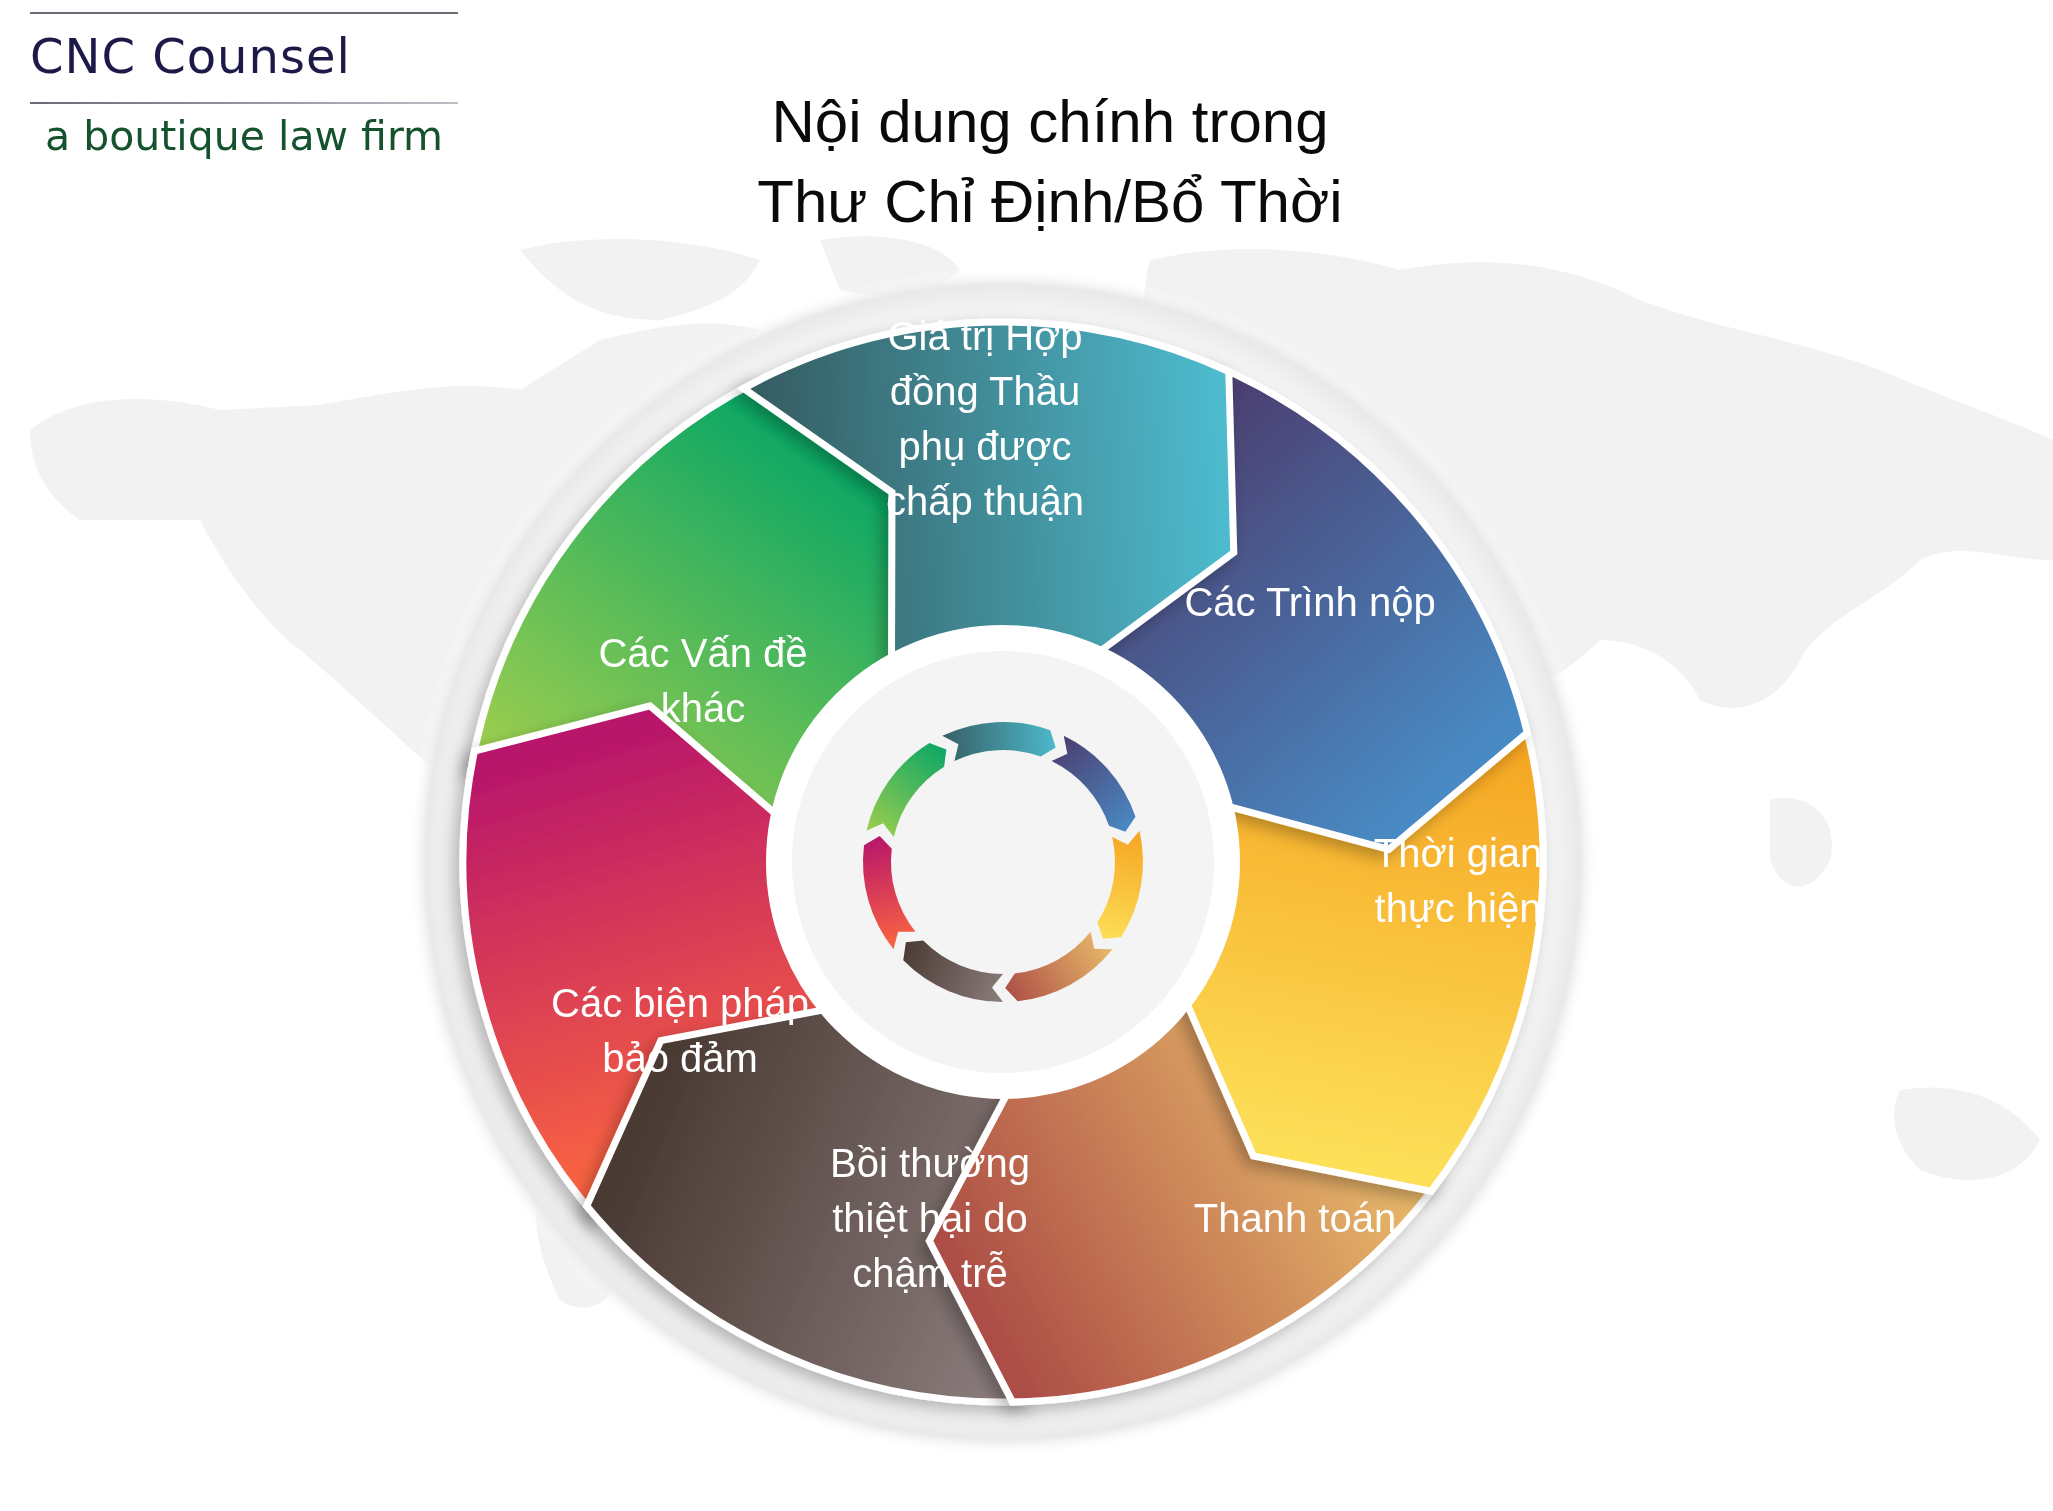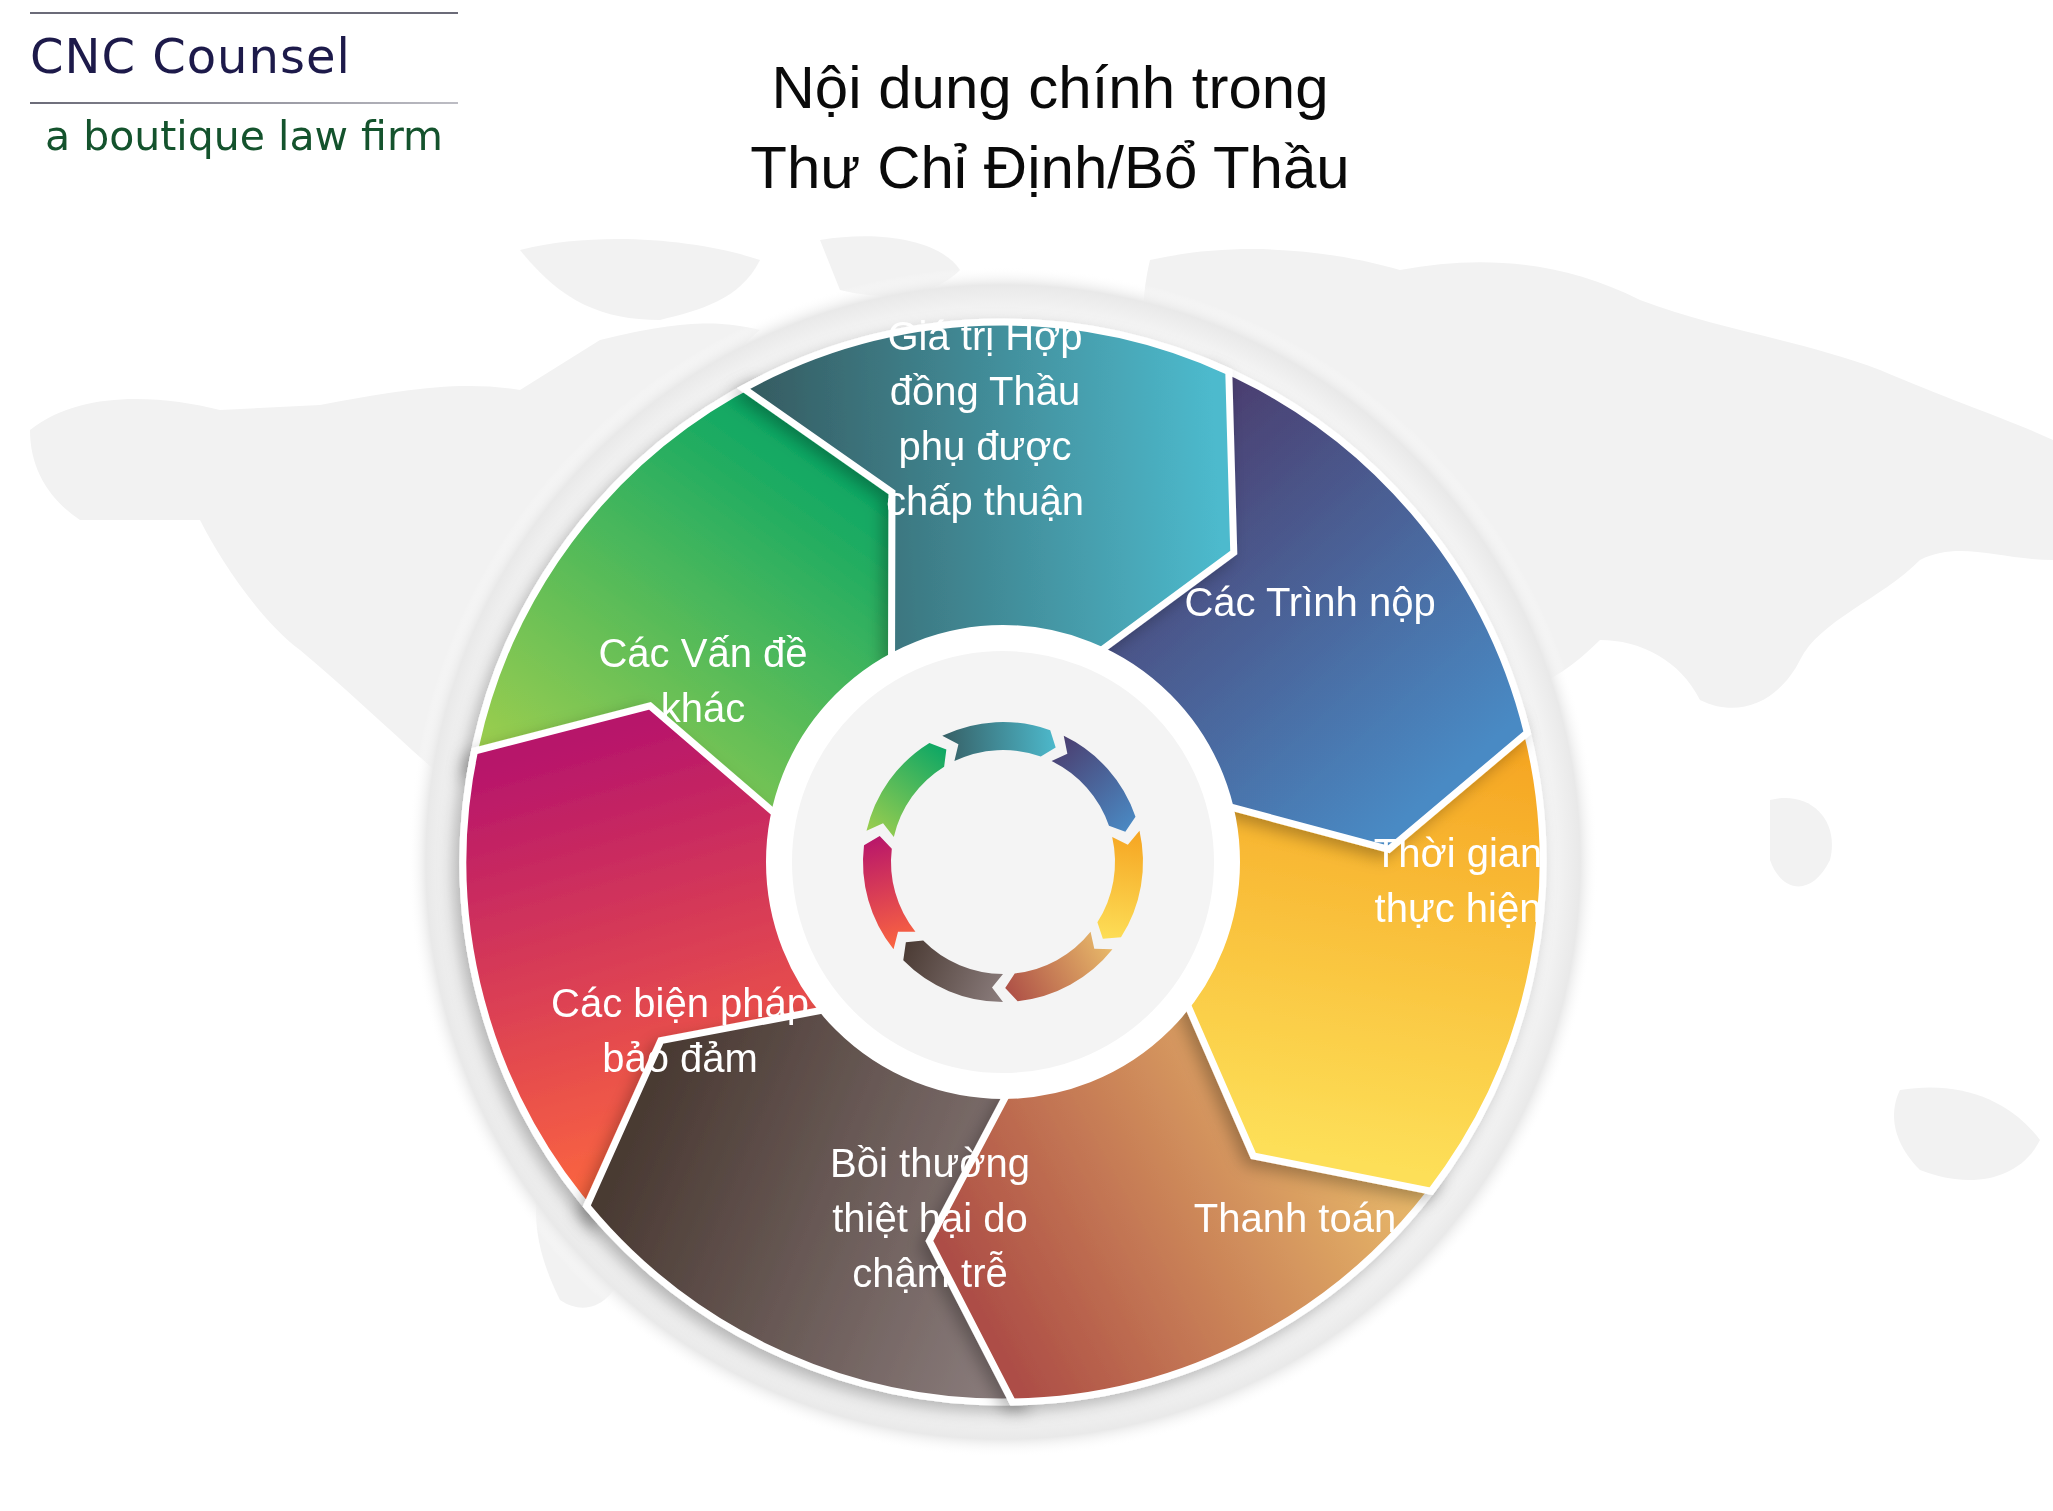--- a/index.html
+++ b/index.html
@@ -14,21 +14,21 @@
   .logo .rule.bottom { background: linear-gradient(90deg, #6b6b78, #bdbdc4); }
   .logo .brand {
     font-family: "DejaVu Sans", sans-serif; font-size: 48px; color: #1d1a4a;
     letter-spacing: 1px; line-height: 1; padding: 18px 0 22px 0; font-weight: normal;
   }
   .logo .tagline {
     font-family: "DejaVu Sans", sans-serif; font-size: 41px; color: #14532d;
     text-align: center; line-height: 1; padding-top: 12px;
   }
   .title {
-    position: absolute; left: 620px; width: 860px; top: 48px; text-align: center;
+    position: absolute; left: 620px; width: 860px; top: 82px; text-align: center;
     font-family: "Liberation Sans", sans-serif; font-size: 60px; line-height: 80px; color: #0a0a0a;
   }
   #wheel { position: absolute; left: 0; top: 0; width: 2053px; height: 1511px; }
   .seg-label { fill: #ffffff; font-family: "Liberation Sans", sans-serif; font-size: 40px; }
 </style>
 </head>
 <body>
 
 <svg id="map-bg" viewBox="0 0 2053 1511">
   <g fill="#f2f2f2">
@@ -44,21 +44,21 @@
 
 <div class="logo">
   <div class="rule"></div>
   <div class="brand">CNC Counsel</div>
   <div class="rule bottom"></div>
   <div class="tagline">a boutique law firm</div>
 </div>
 
 <div class="title">
   <div>Nội dung chính trong</div>
-  <div>Thư Chỉ Định/Bổ Thầu</div>
+  <div>Thư Chỉ Định/Bổ Thời</div>
 </div>
 
 <svg id="wheel" viewBox="0 0 2053 1511" xmlns="http://www.w3.org/2000/svg">
   <defs id="wheel-defs">
     <filter id="segshadow" x="-20%" y="-20%" width="140%" height="140%">
       <feDropShadow dx="-6" dy="6" stdDeviation="8" flood-color="#000" flood-opacity="0.28"></feDropShadow>
     </filter>
     <radialGradient id="halo-grad" cx="50%" cy="50%" r="50%">
       <stop offset="88%" stop-color="#ffffff" stop-opacity="1"></stop>
       <stop offset="97%" stop-color="#e9e9e9" stop-opacity="1"></stop>

